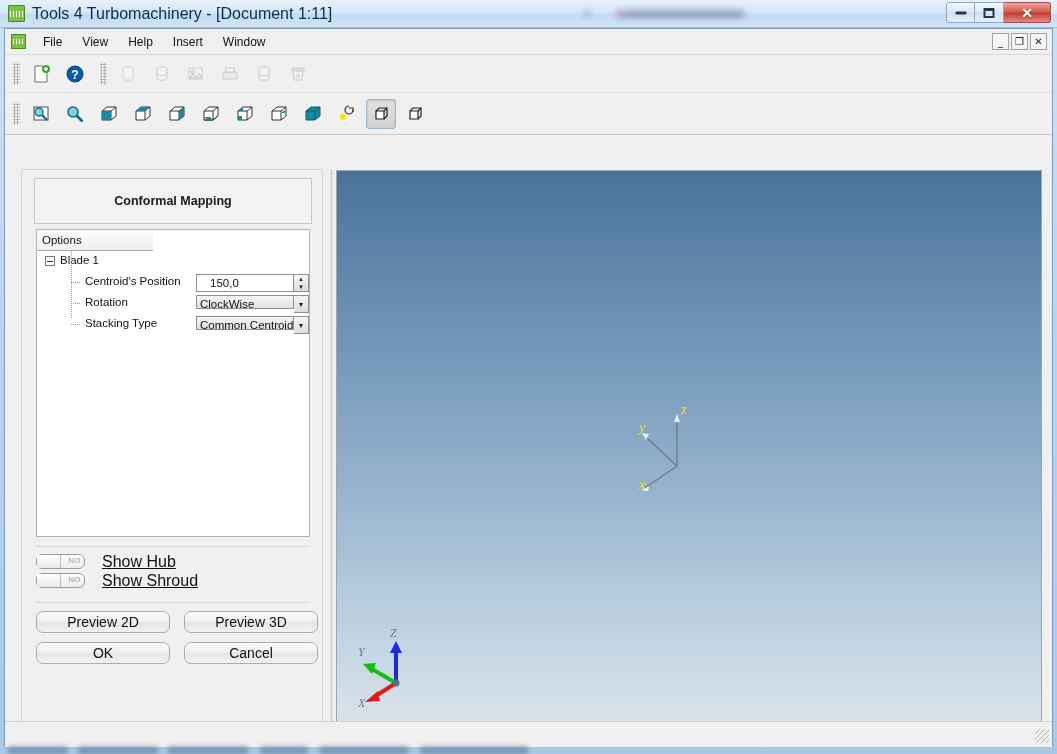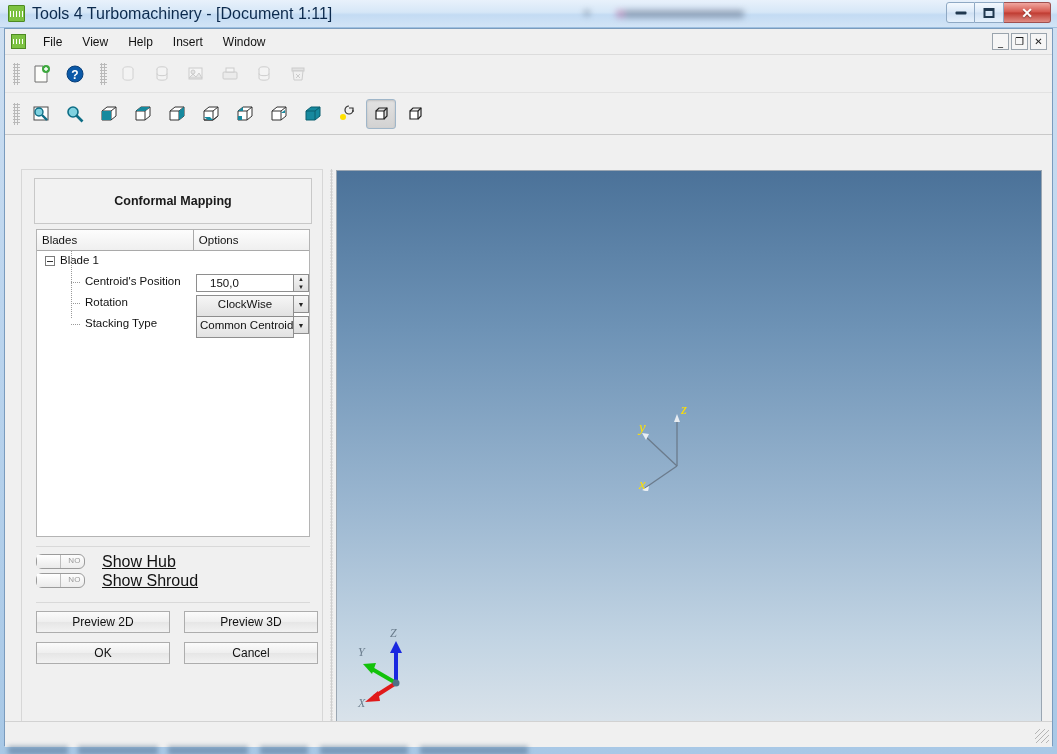--- a/index.html
+++ b/index.html
@@ -175,23 +175,23 @@
     position: absolute; left: 34px; width: 1px; border-left: 1px dotted #9a9a9a;
   }
   
   .editor { position: absolute; left: 159px; top: 2px; height: 18px; display: flex; }
   .ed-text {
     width: 98px; height: 18px; background: #ffffff; border: 1px solid #8e8e8e;
     font-size: 11.5px; color: #111; padding: 1px 13px; line-height: 14px;
     font-family: "Liberation Sans", sans-serif; outline: none;
   }
   .ed-combo {
-    width: 98px; height: 22px; background: linear-gradient(180deg,#f6f6f6 0%,#e2e2e2 100%);
+    width: 98px; height: 14px; background: linear-gradient(180deg,#f6f6f6 0%,#e2e2e2 100%);
     border: 1px solid #8e8e8e; font-size: 11.5px; color: #111;
-    padding: 1px 3px; line-height: 15px; overflow: hidden; white-space: nowrap; text-align: center;
+    padding: 1px 3px; line-height: 15px; overflow: hidden; white-space: nowrap;
   }
   .spin {
     width: 15px; height: 18px; border: 1px solid #8e8e8e; border-left: none;
     background: linear-gradient(180deg,#f6f6f6 0%,#dedede 100%);
     display: flex; flex-direction: column;
   }
   .spin div { flex: 1; display: flex; align-items: center; justify-content: center;
     font-size: 6px; color: #222; line-height: 1; }
   .drop {
     width: 15px; height: 18px; border: 1px solid #8e8e8e; border-left: none;
@@ -213,23 +213,23 @@
   }
   .toggle .state {
     position: absolute; right: 3px; top: 1px; font-size: 8px; color: #9a9a9a;
     letter-spacing: .4px; font-family: "Liberation Sans", sans-serif;
   }
   .toggle-label { font-size: 16px; color: #111; margin-left: 17px; white-space: nowrap; text-decoration: underline; }
 
   .hr { position: absolute; left: 14px; width: 274px; height: 1px; background: #d9d9d9; }
 
   .dlg-btn {
-    position: absolute; height: 22px; border: 1px solid #adadad; border-radius: 0;
+    position: absolute; height: 22px; border: 1px solid #adadad; border-radius: 7px;
     background: linear-gradient(180deg,#fbfbfb 0%, #efefef 48%, #e6e6e6 52%, #f2f2f2 100%);
-    font-size: 12px; color: #111; cursor: default;
+    font-size: 14px; color: #111; cursor: default;
     display: flex; align-items: center; justify-content: center;
     font-family: "Liberation Sans", sans-serif;
   }
 
   
   #splitter {
     position: absolute; left: 322px; top: 34px; width: 9px; height: 568px;
     background-image: radial-gradient(circle, #cfcfcf 1px, transparent 1.2px);
     background-size: 3px 3px; background-position: center;
     background-repeat: repeat-y; cursor: col-resize;
@@ -477,21 +477,20 @@
     <div id="workspace">
 
       <div id="left-panel">
 
         <div id="panel-header">
           <span id="panel-header-text">Conformal Mapping</span>
         </div>
 
         <div id="tree-box">
           <div id="tree-head">
-            <div class="th blades">Blades</div>
             <div class="th options">Options</div>
           </div>
 
           <div class="tree-row">
             <div class="expander"></div>
             <div class="row-label node-label">Blade 1</div>
           </div>
           <div class="vline" style="top:21px;height:67px"></div>
 
           <div class="tree-row">

